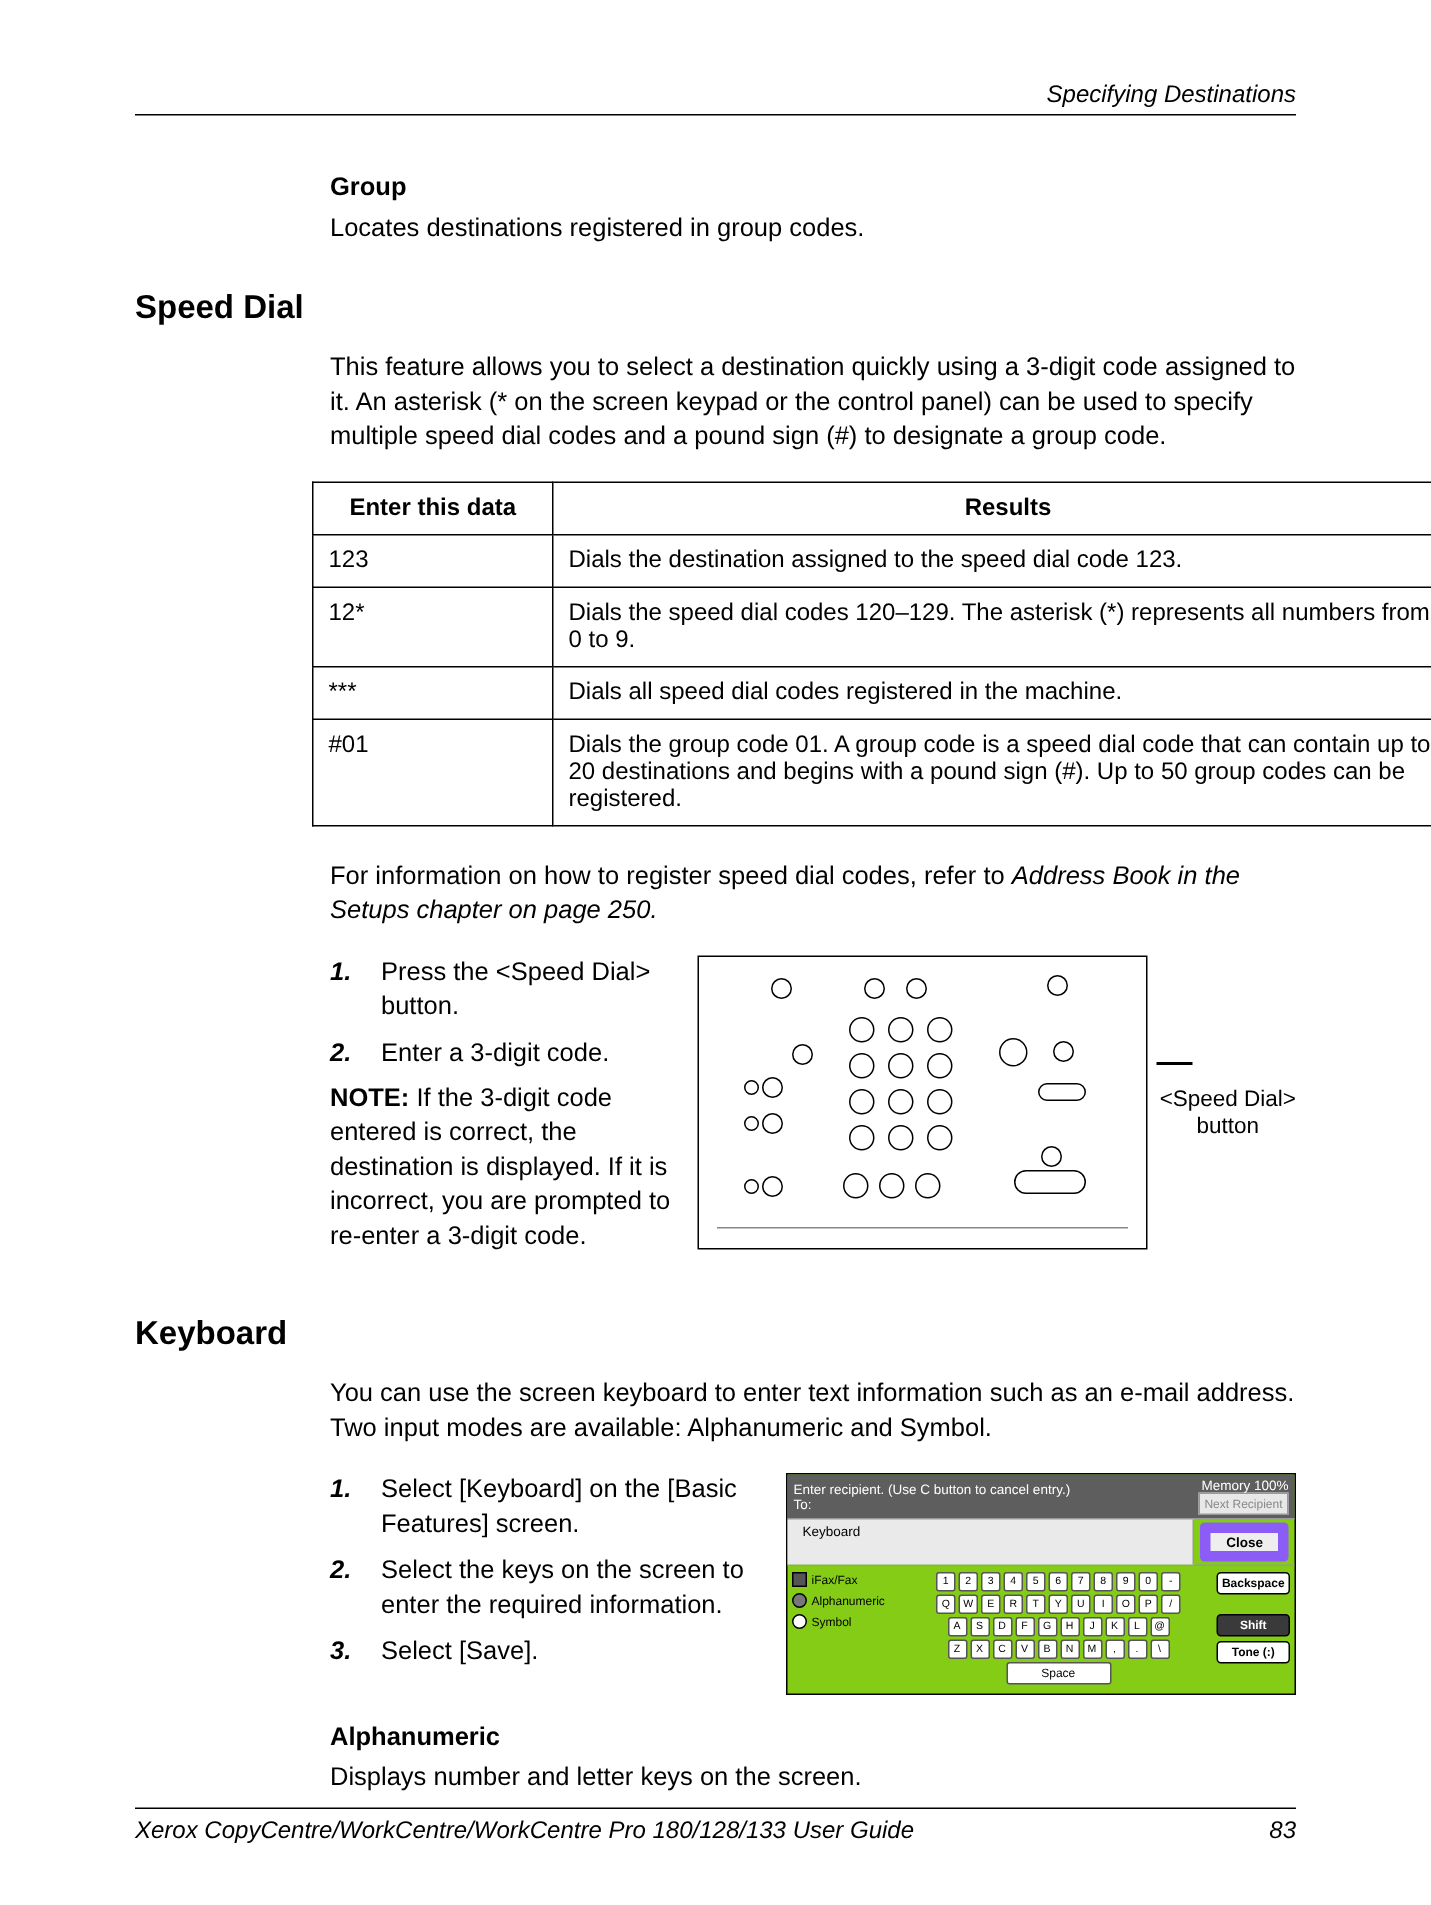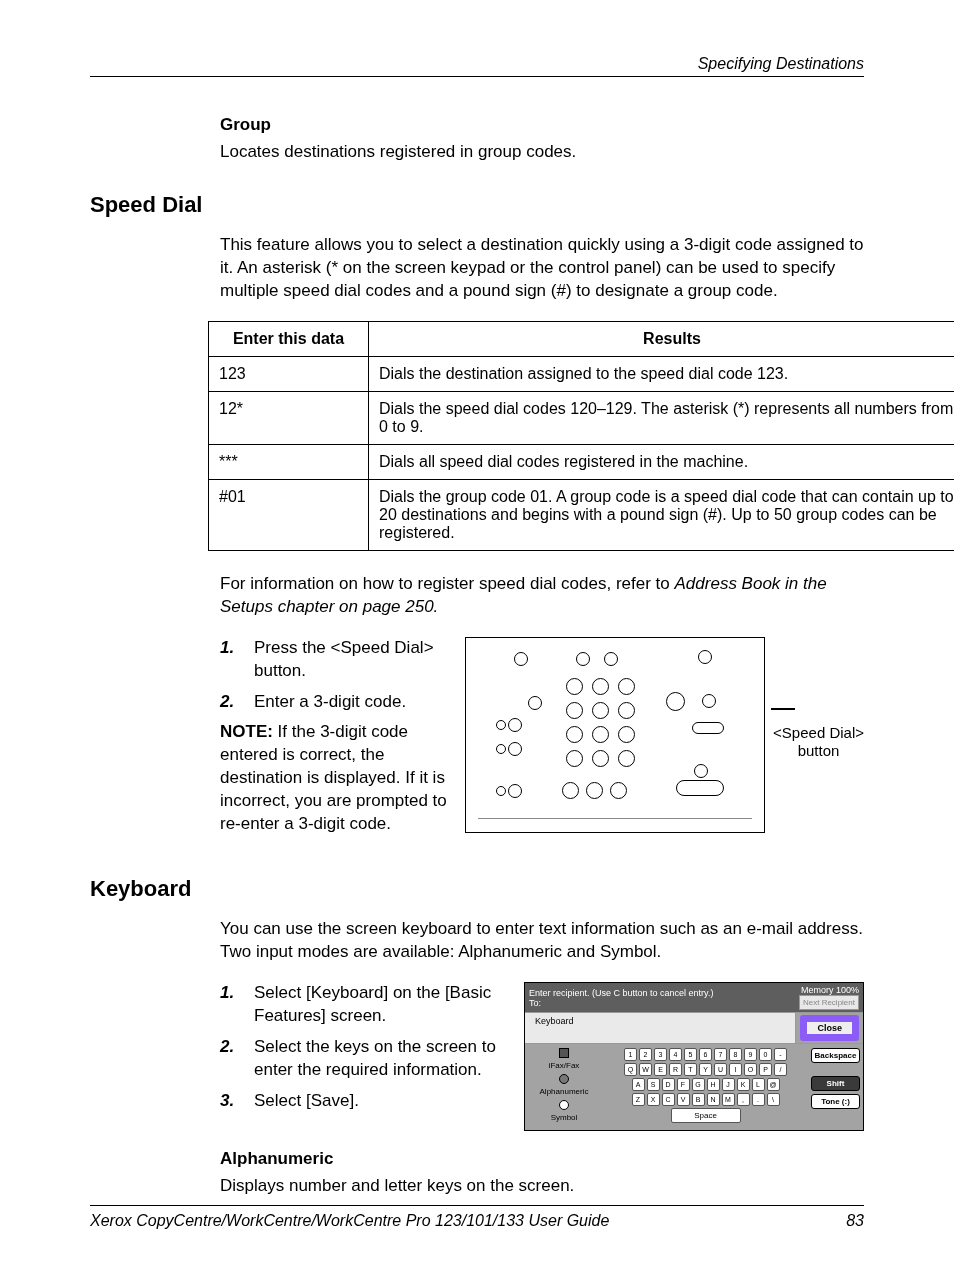--- a/index.html
+++ b/index.html
@@ -135,21 +135,21 @@
   font-size: 15px;
   line-height: 1.25;
   padding-left: 2px;
   margin-top: -6px;
 }
 
 
 .kbd-box {
   border: 1px solid #000;
   width: 340px;
-  background: #a3a3a3;
+  background: #84cc16;
   font-size: 9px;
 }
 .kbd-header {
   display: flex;
   justify-content: space-between;
   align-items: center;
   background: #5e5e5e;
   color: #fff;
   padding: 2px 4px;
 }
@@ -185,21 +185,20 @@
 .kbd-left {
   width: 78px;
   padding: 4px 3px;
 }
 .mode-row {
   display: flex;
   align-items: center;
   gap: 3px;
   margin-bottom: 4px;
   font-size: 8px;
-  flex-direction: column;
 }
 .radio {
   width: 10px;
   height: 10px;
   border: 1px solid #000;
   border-radius: 50%;
   background: #fff;
   flex-shrink: 0;
 }
 .radio.sel { background: #777; }
@@ -501,15 +500,15 @@
       </div>
     </div>
 
     <div class="group-heading" style="margin-top:18px">Alphanumeric</div>
     <p class="body-text">Displays number and letter keys on the screen.</p>
   </div>
 
 </div>
 
 <div class="footer">
-  <span>Xerox CopyCentre/WorkCentre/WorkCentre Pro 123/101/133 User Guide</span>
+  <span>Xerox CopyCentre/WorkCentre/WorkCentre Pro 180/128/133 User Guide</span>
   <span>83</span>
 </div>
 
 </body></html>

